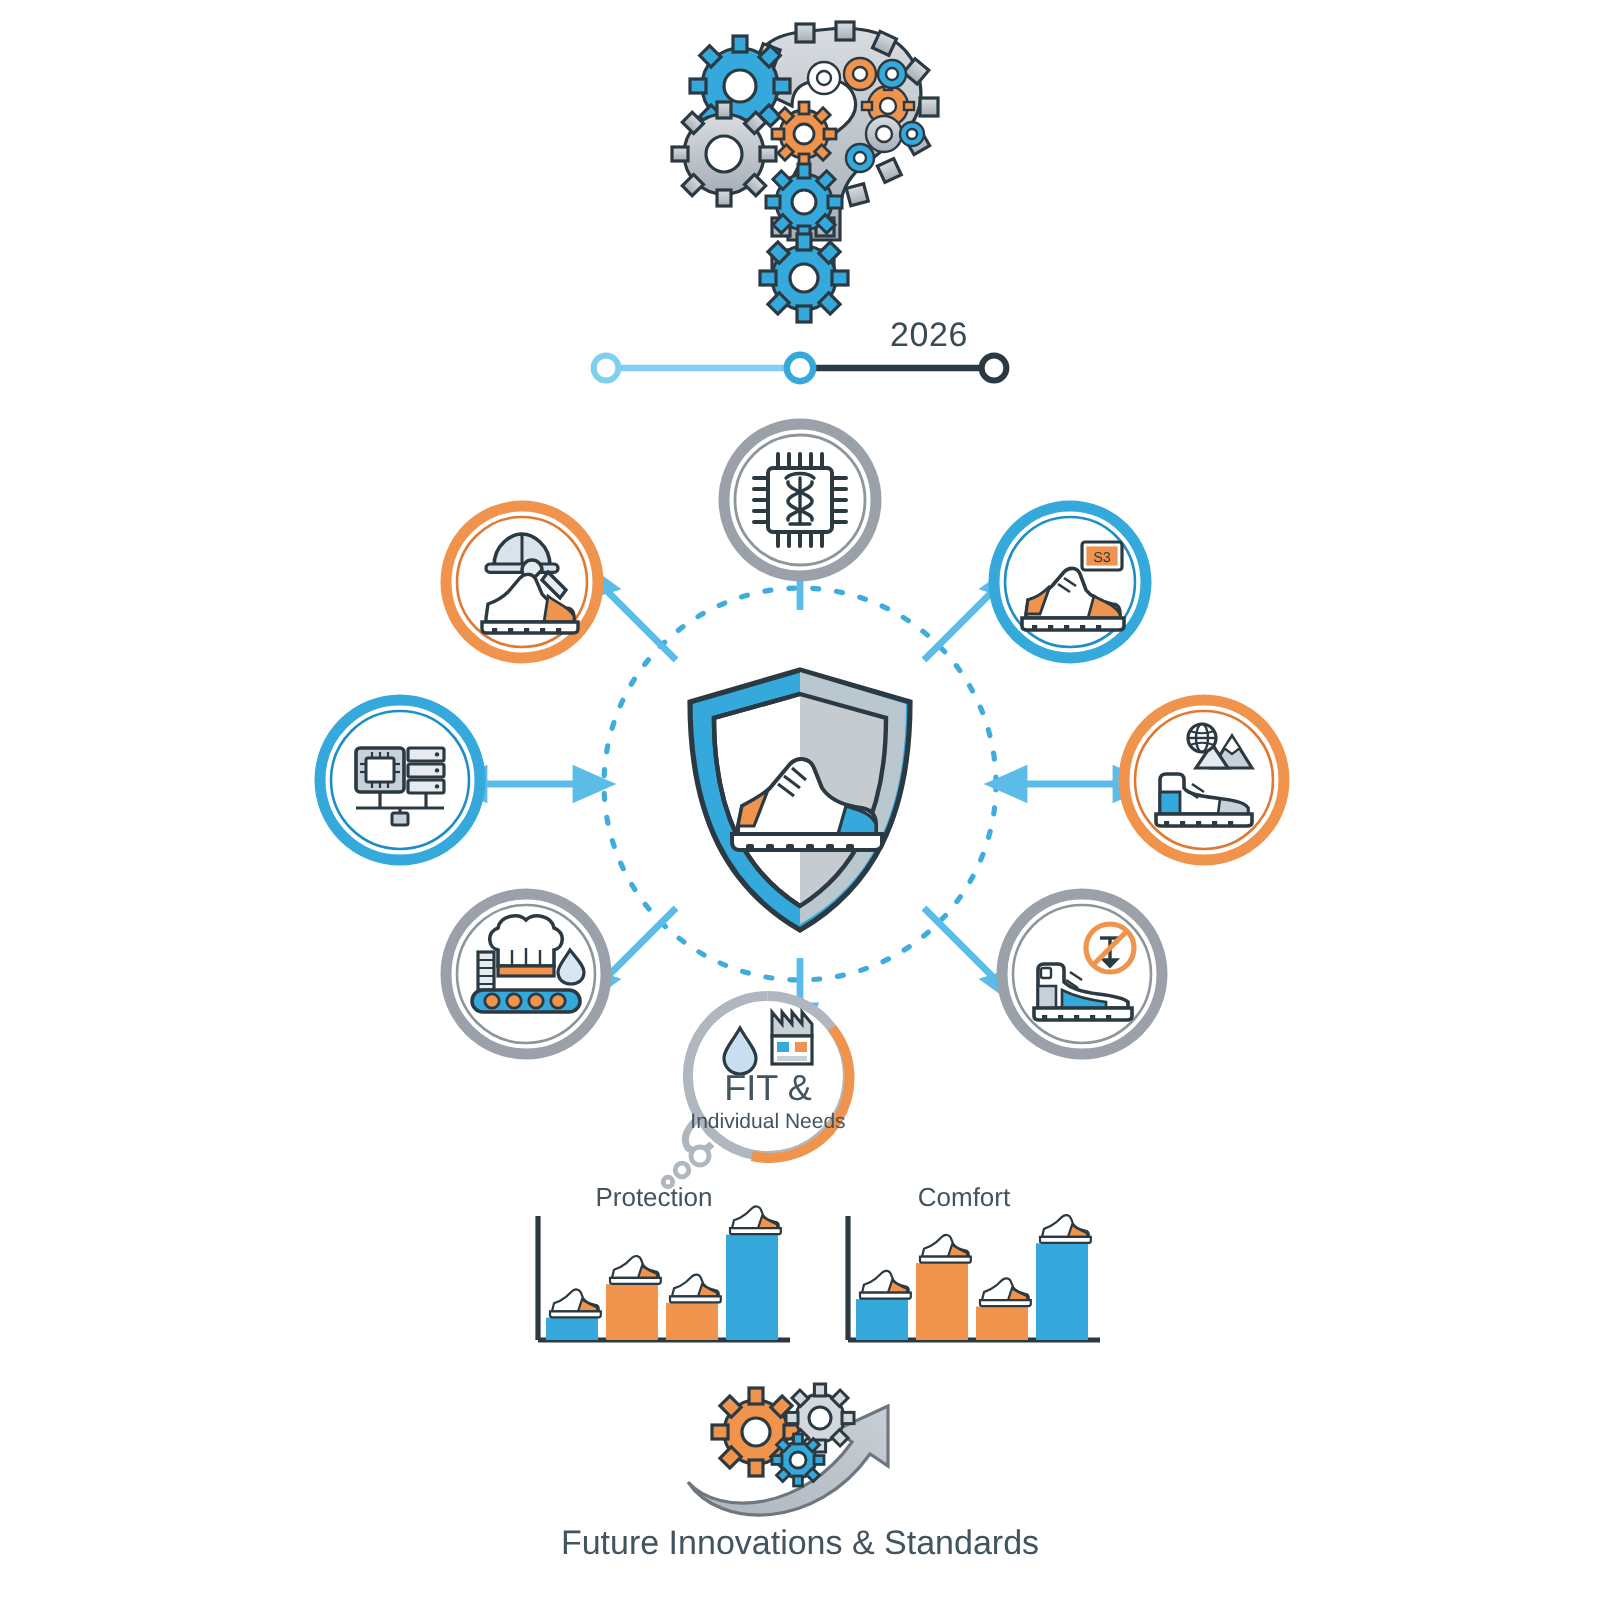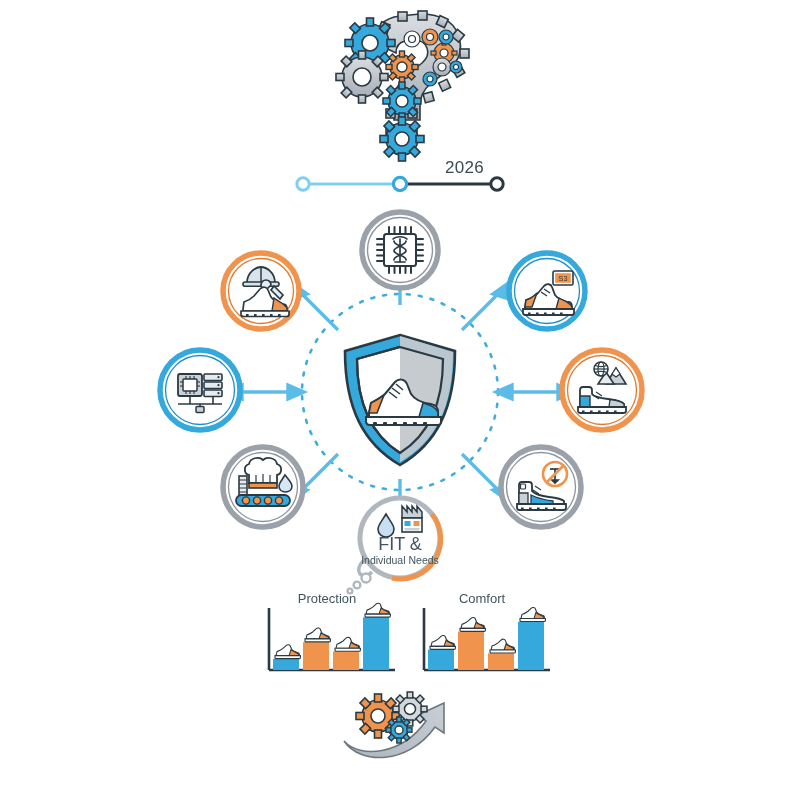--- a/index.html
+++ b/index.html
@@ -311,21 +311,21 @@
             <rect x="13" y="21" width="2.6" height="2.6"></rect>
             <rect x="21" y="21" width="2.6" height="2.6"></rect>
             <rect x="29" y="21" width="2.6" height="2.6"></rect>
             <rect x="37" y="21" width="2.6" height="2.6"></rect>
           </g>
         </g>
       </g>
     </svg>
   </div>
 
-  <div class="abs" style="left:504px;top:248px;">
+  <div class="abs" style="left:492px;top:248px;">
     <svg width="86" height="86" viewBox="0 0 86 86">
       <circle cx="43" cy="43" r="38" fill="#ffffff" stroke="#35A8DC" stroke-width="5.5"></circle>
       <circle cx="43" cy="43" r="32.5" fill="#ffffff" stroke="#1E8FC6" stroke-width="1.3"></circle>
       <g transform="translate(43,43)">
 
         <g transform="translate(6,-20)">
           <rect x="0" y="0" width="20" height="14" rx="1.5" fill="#ffffff" stroke="#2B3A42" stroke-width="1.6"></rect>
           <rect x="2.2" y="2.2" width="15.6" height="9.6" fill="#F0944D"></rect>
           <text x="10" y="9.8" text-anchor="middle" font-size="7.2" font-family="'Liberation Sans',sans-serif" fill="#2B3A42">S3</text>
         </g>
@@ -503,21 +503,21 @@
             <rect x="12" y="24.5" width="2.6" height="2.6"></rect>
             <rect x="20" y="24.5" width="2.6" height="2.6"></rect>
             <rect x="28" y="24.5" width="2.6" height="2.6"></rect>
             <rect x="36" y="24.5" width="2.6" height="2.6"></rect>
           </g>
         </g>
       </g>
     </svg>
   </div>
 
-  <div class="abs" style="left:340px;top:492px;">
+  <div class="abs" style="left:324px;top:492px;">
     <svg width="120" height="110" viewBox="0 0 120 110">
       <path d="M60 6 a40 40 0 1 1 -0.1 0" fill="#ffffff" stroke="#B0B7BE" stroke-width="5"></path>
       <path d="M92 22 a40 40 0 0 1 -40 64" fill="none" stroke="#F0944D" stroke-width="5"></path>
       <path d="M24 68 q-8 8 -4 14 q6 4 12 -2" fill="#ffffff" stroke="#B0B7BE" stroke-width="3.5"></path>
       <g fill="#ffffff" stroke="#B0B7BE" stroke-width="2.4">
         <circle cx="26" cy="86" r="4.5"></circle>
         <circle cx="17" cy="93" r="3.4"></circle>
         <circle cx="10" cy="99" r="2.4"></circle>
       </g>
 
@@ -662,14 +662,15 @@
           <rect x="-2.2" y="-13" width="4.4" height="5" transform="rotate(45)"></rect>
           <rect x="-2.2" y="8" width="4.4" height="5" transform="rotate(45)"></rect>
           <rect x="-13" y="-2.2" width="5" height="4.4" transform="rotate(45)"></rect>
           <rect x="8" y="-2.2" width="5" height="4.4" transform="rotate(45)"></rect>
         </g>
         <circle r="4" fill="#ffffff" stroke="#2B3A42" stroke-width="1.4"></circle>
       </g>
     </svg>
   </div>
 
+  <div class="txt" style="left:0;top:762px;width:800px;text-align:center;font-size:17px;color:#41545f;">Future Innovations &amp; Standards</div>
 
 </div>
 
 </body></html>

